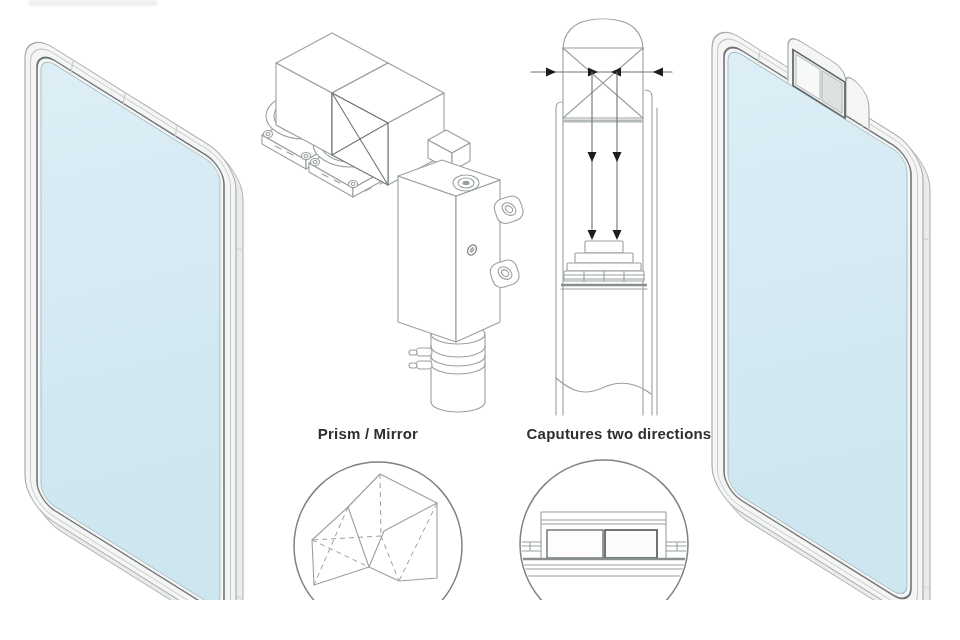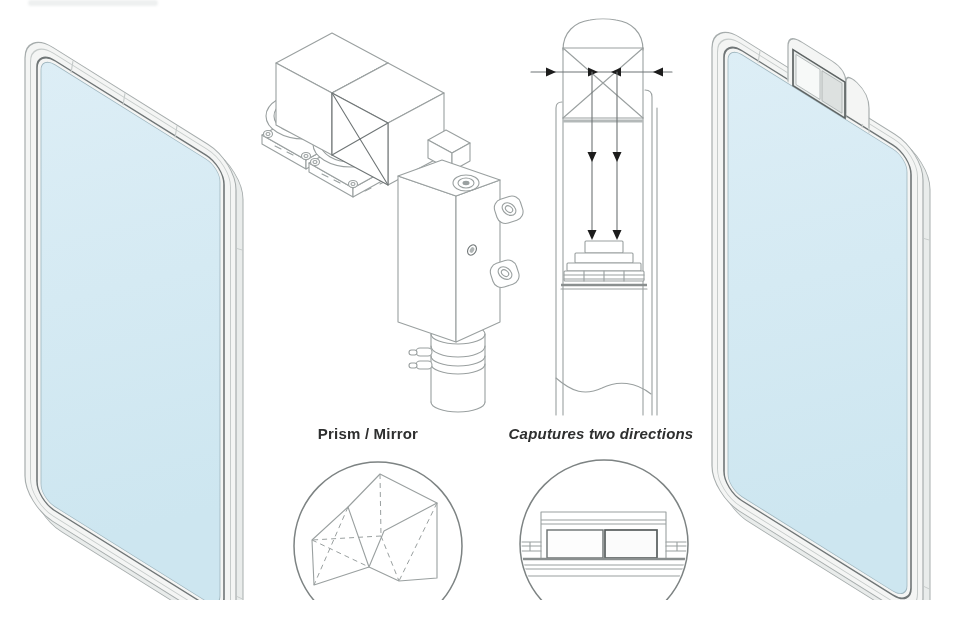--- a/index.html
+++ b/index.html
@@ -202,14 +202,14 @@
         <rect x="605" y="530" width="52" height="28" fill="#fbfbfb" stroke="#565c5c" stroke-width="1.7"></rect>
         <path class="ln" d="M518,542 H541 M518,546 H541 M518,551 H541 M530,542 V551"></path>
         <path class="ln" d="M666,542 H691 M666,546 H691 M666,551 H691 M677,542 V551"></path>
         <path class="thk" d="M514,559 H694"></path>
         <path class="ln" d="M514,565 H694 M514,569 H694 M514,576 H694"></path>
       </g>
     </g>
   </svg>
 
   <div class="label" style="left:258px;">Prism / Mirror</div>
-  <div class="label" style="left:491px;font-style:italic;">Caputures two directions</div>
+  <div class="label" style="left:509px;">Caputures two directions</div>
 </div>
 
 </body></html>

